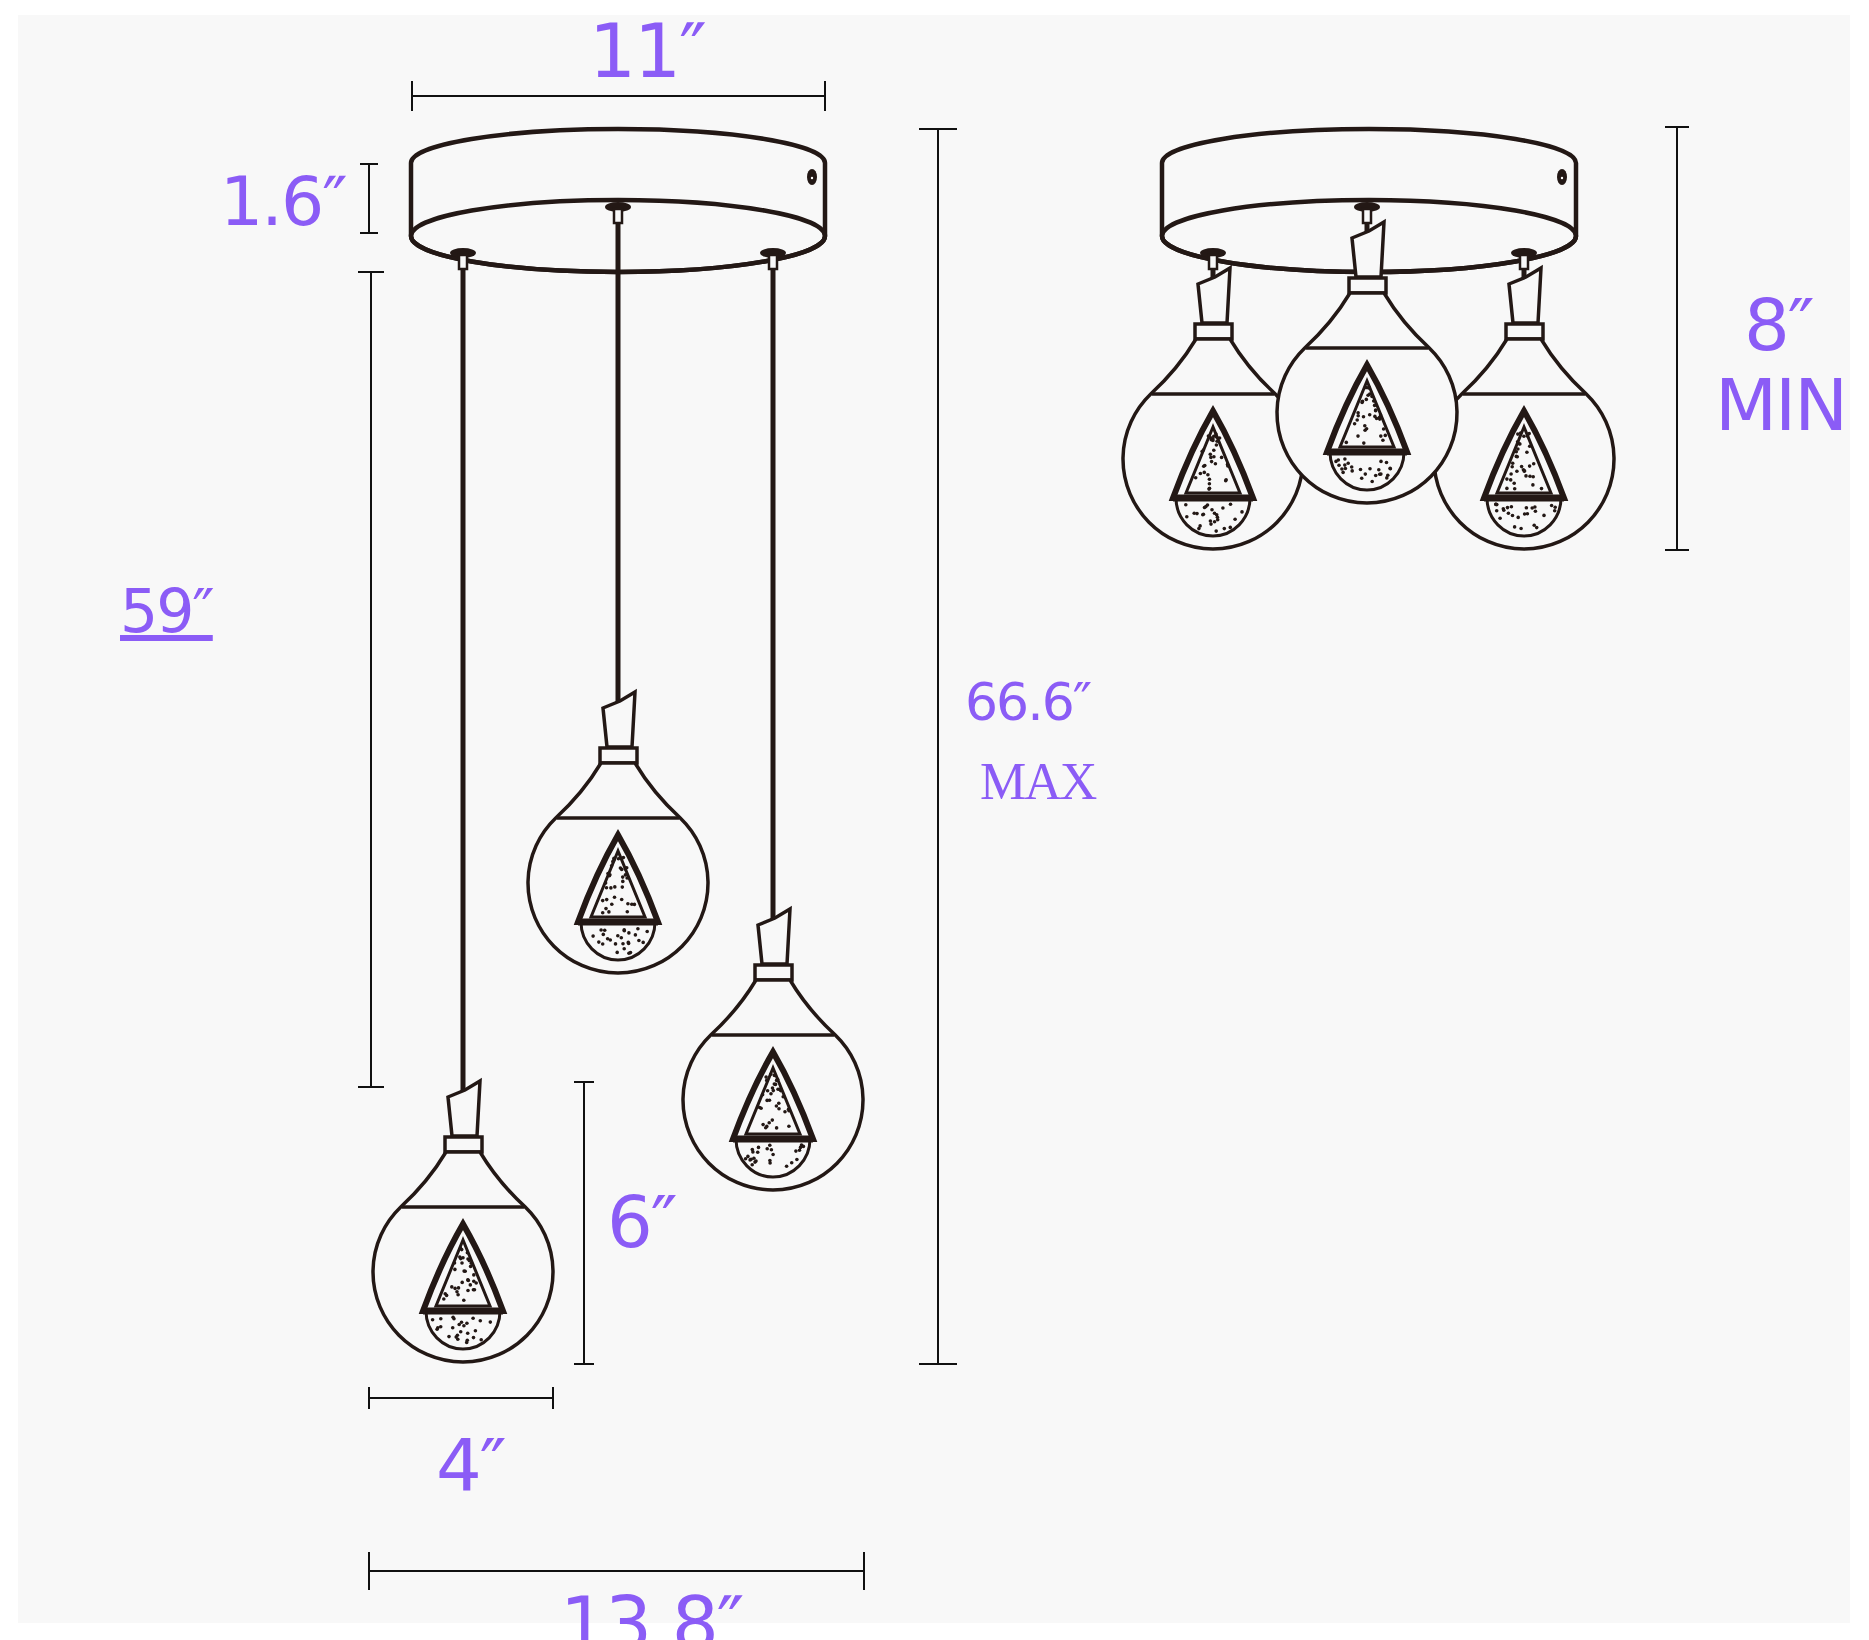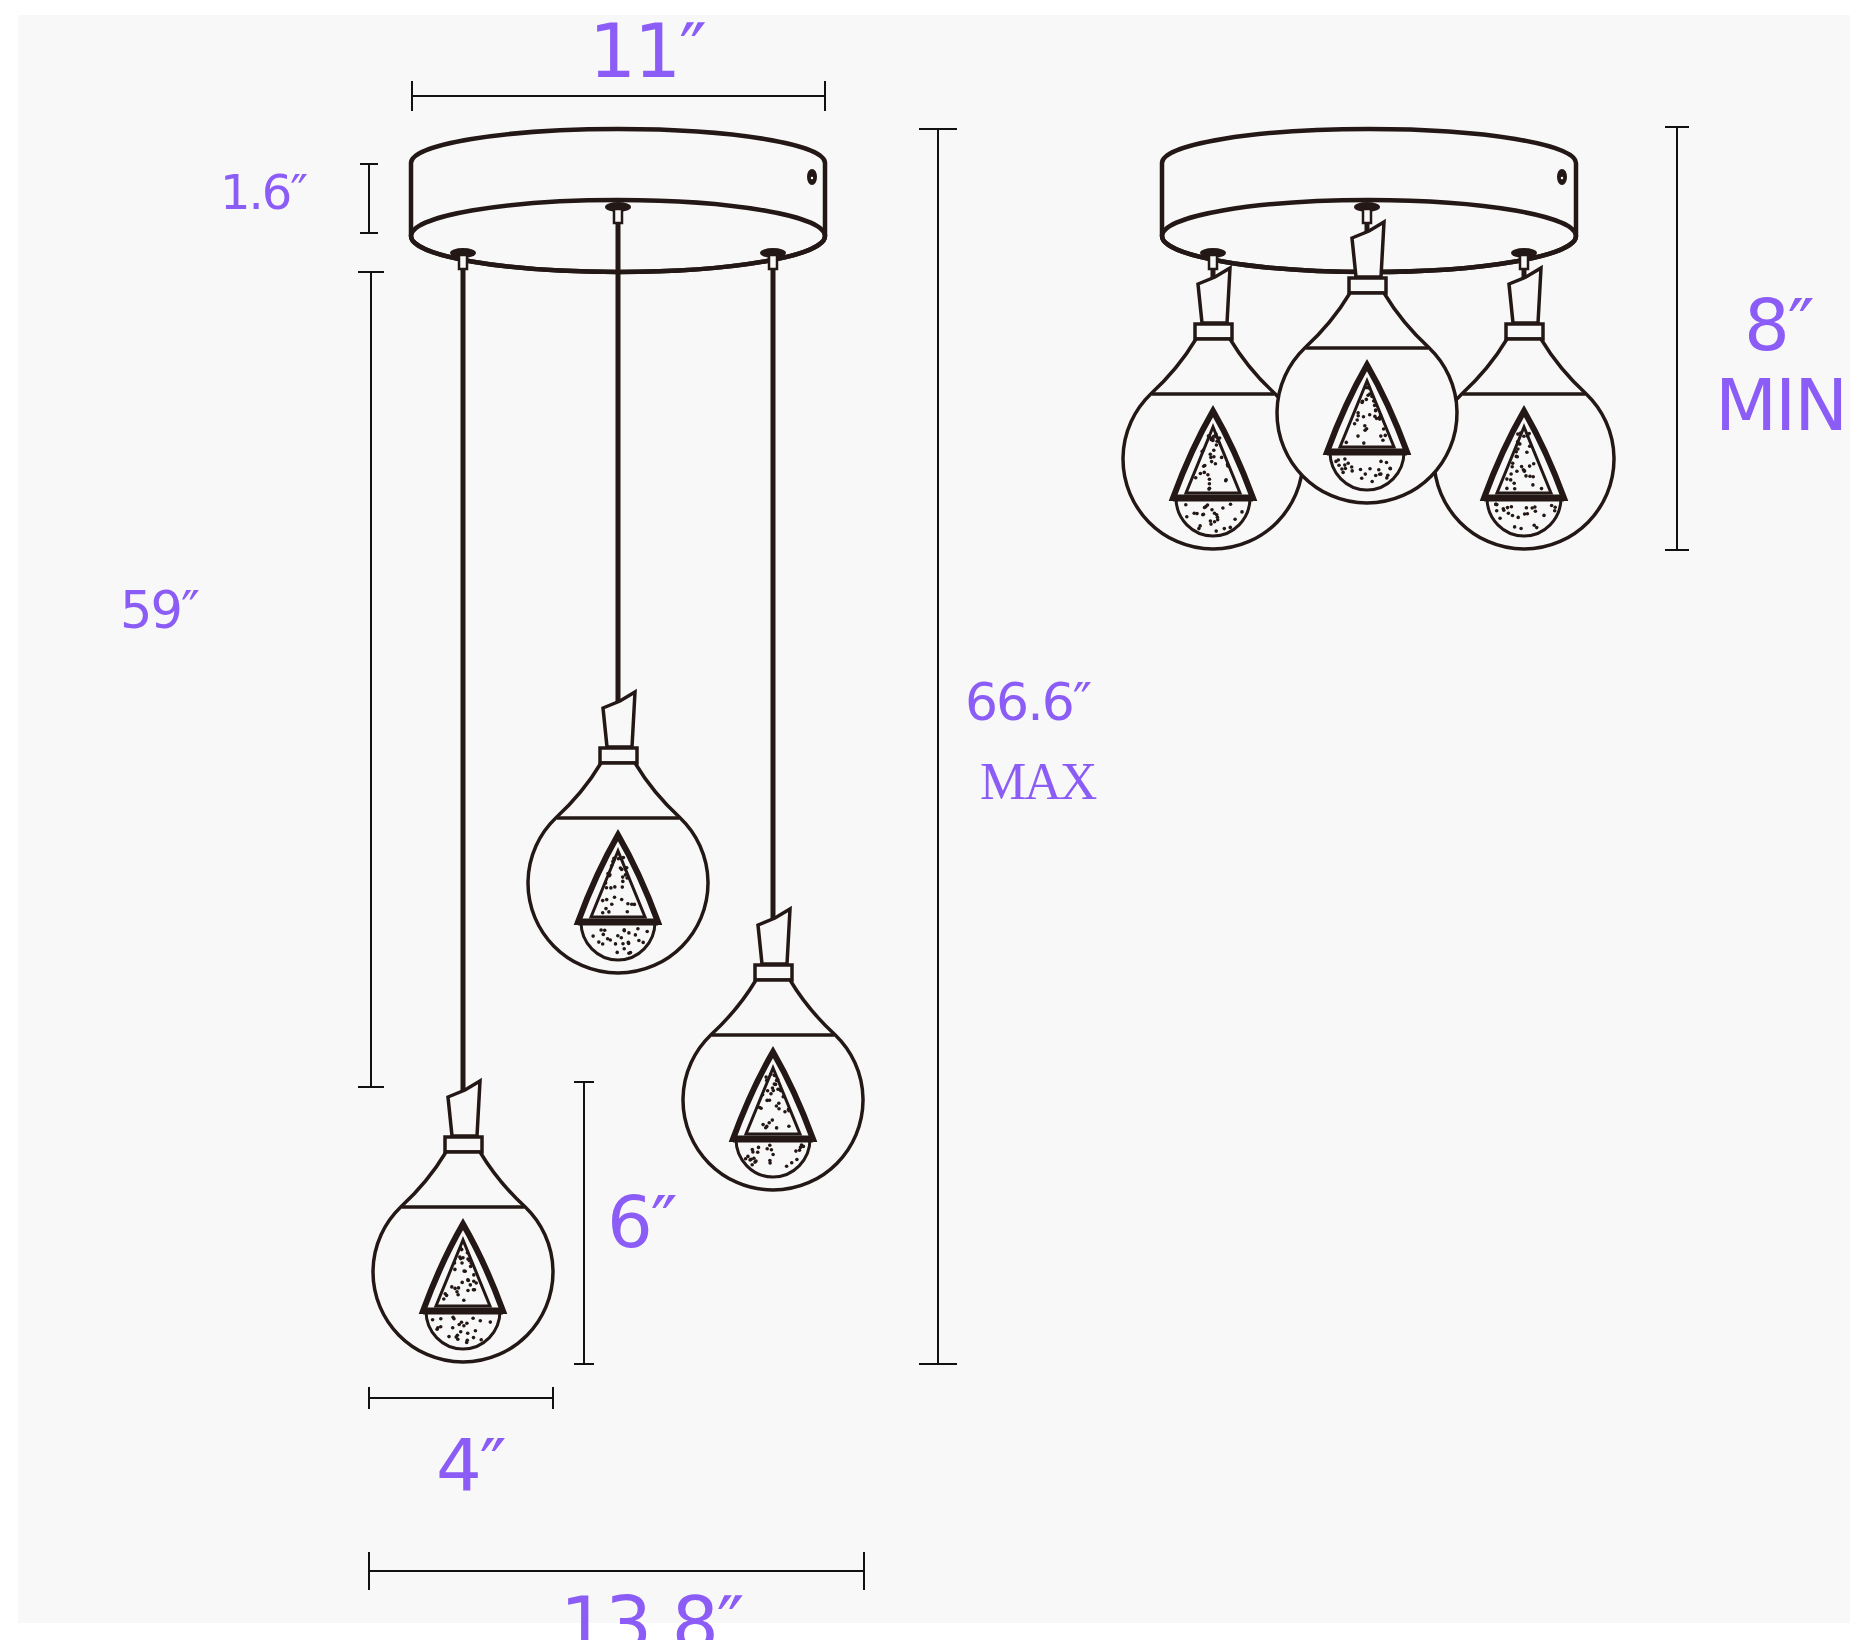--- a/index.html
+++ b/index.html
@@ -538,22 +538,22 @@
           <circle cx="1360.5" cy="469.5" r="1.8"></circle>
           <circle cx="1341.9" cy="469.0" r="1.8"></circle>
           <circle cx="1339.0" cy="465.3" r="1.8"></circle>
           <circle cx="1379.7" cy="474.2" r="1.8"></circle>
         </g>
       </g>
     </g>
 </svg>
 
 <div class="dim-label" id="lbl-canopy-width" style="left: 589px; top: 14px; font-size: 74px;">11″</div>
-<div class="dim-label" id="lbl-canopy-height" style="left: 220px; top: 168px; font-size: 48px;">1.6″</div>
-<div class="dim-label" id="lbl-cord-length" style="left: 120px; top: 572px; font-size: 51px; line-height: 78px;">
+<div class="dim-label" id="lbl-canopy-height" style="left: 220px; top: 168px; font-size: 68px;">1.6″</div>
+<div class="dim-label" id="lbl-cord-length" style="left: 120px; top: 572px; font-size: 60px; line-height: 78px; text-decoration: underline;">
   <span class="l">59″</span>
 </div>
 <div class="dim-label" id="lbl-max-height" style="left: 965px; top: 662px; font-size: 52px; line-height: 80px;">
   <span class="l">66.6″</span>
   <span class="l" style="margin-left: 15px; font-family: Liberation Serif, serif;">MAX</span>
 </div>
 <div class="dim-label" id="lbl-pendant-height" style="left: 607px; top: 1186px; font-size: 72px;">6″</div>
 <div class="dim-label" id="lbl-pendant-width" style="left: 436px; top: 1429px; font-size: 72px;">4″</div>
 <div class="dim-label" id="lbl-overall-width" style="left: 560px; top: 1587px; font-size: 74px;">13.8″</div>
 <div class="dim-label" id="lbl-min-height" style="left: 1744px; top: 285px; font-size: 72px; line-height: 80px;">

